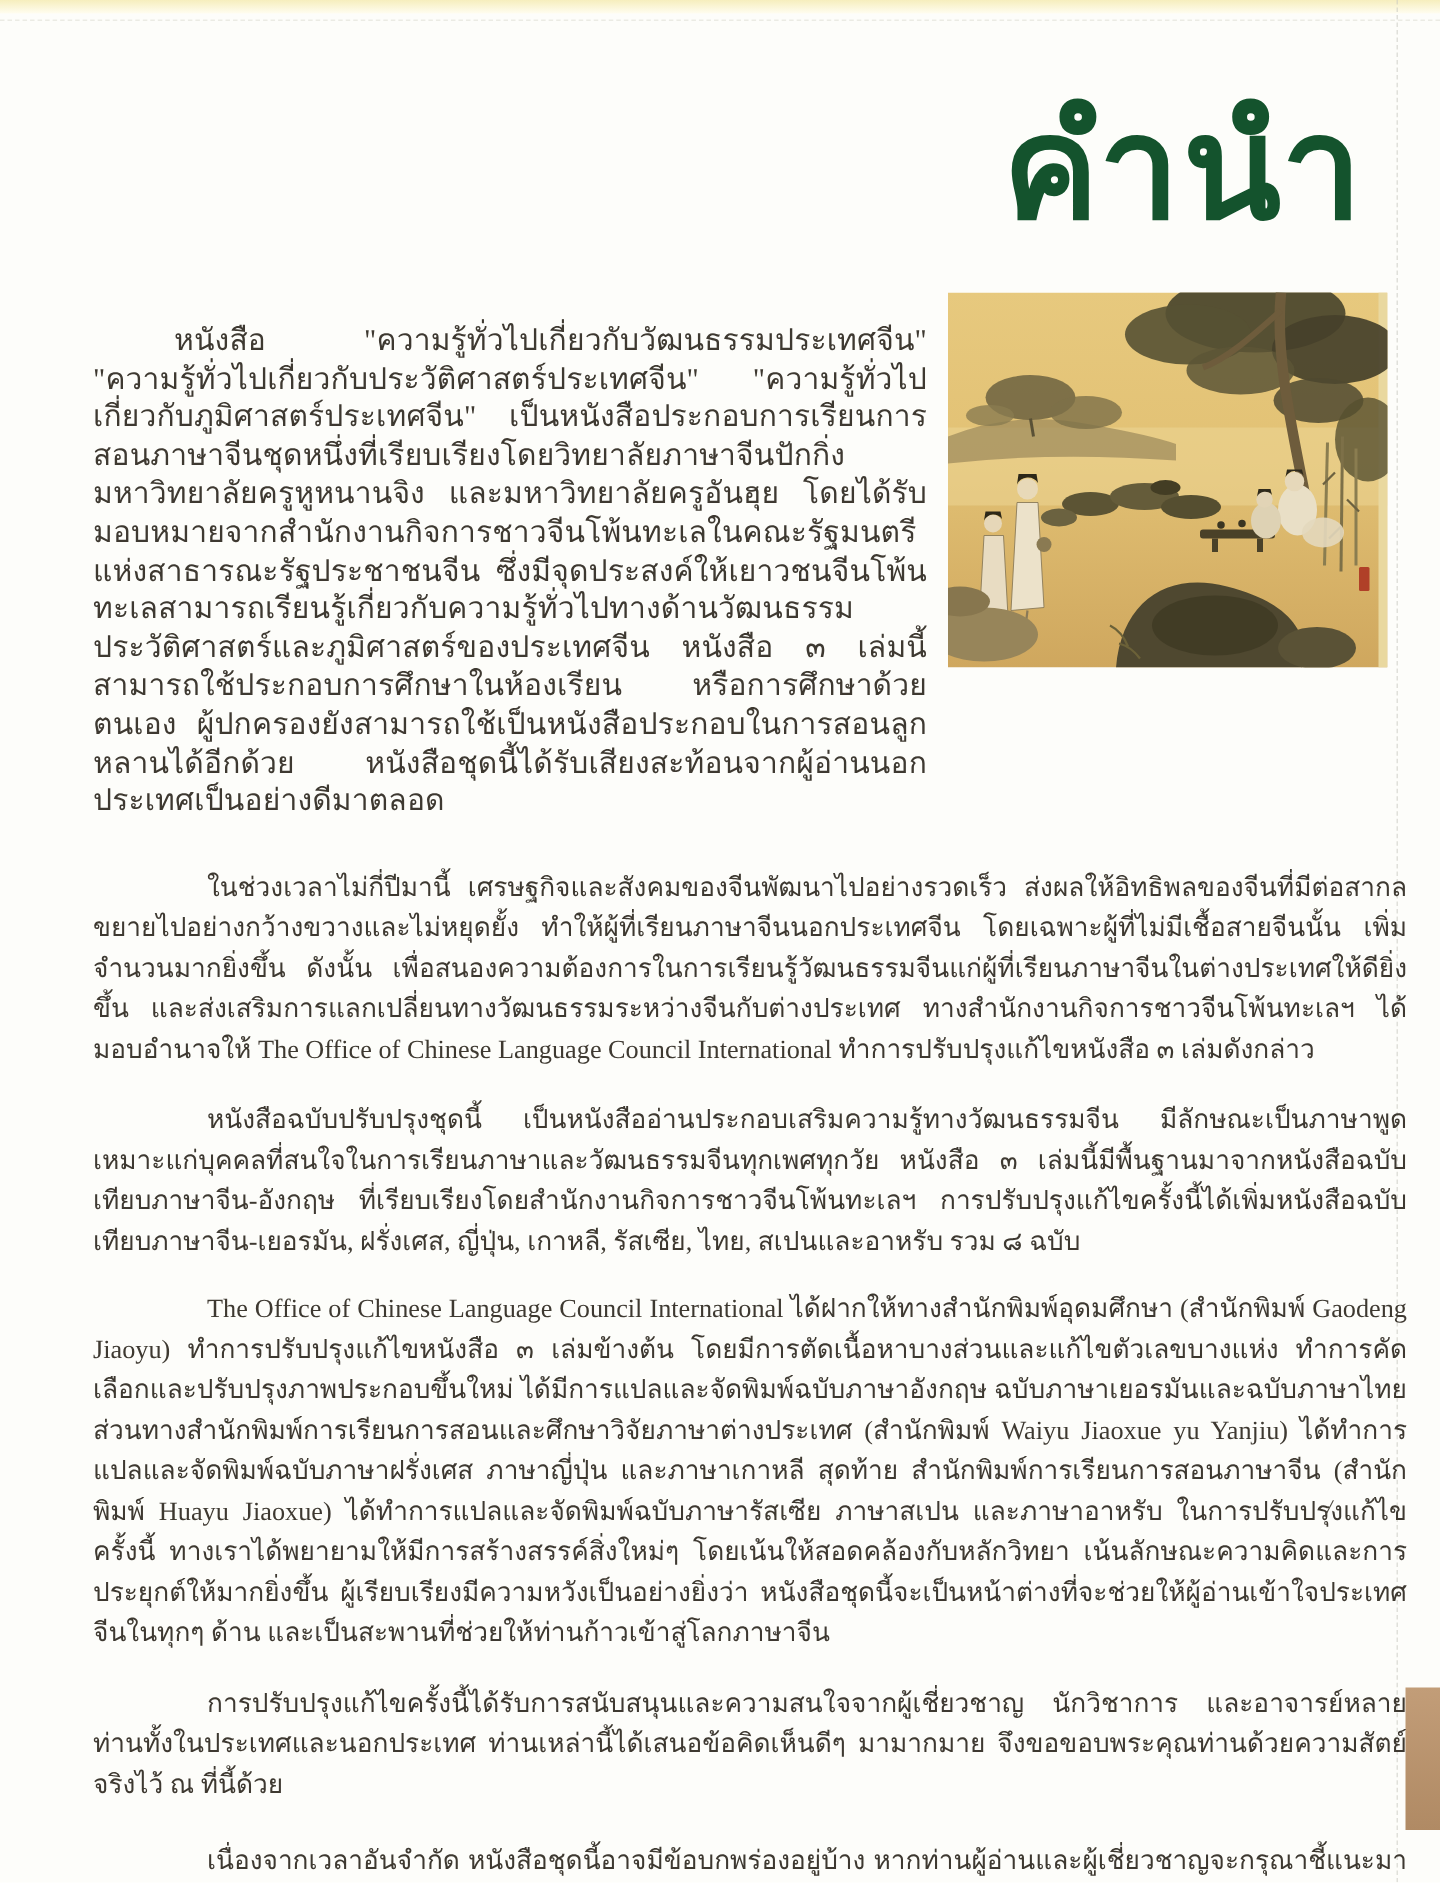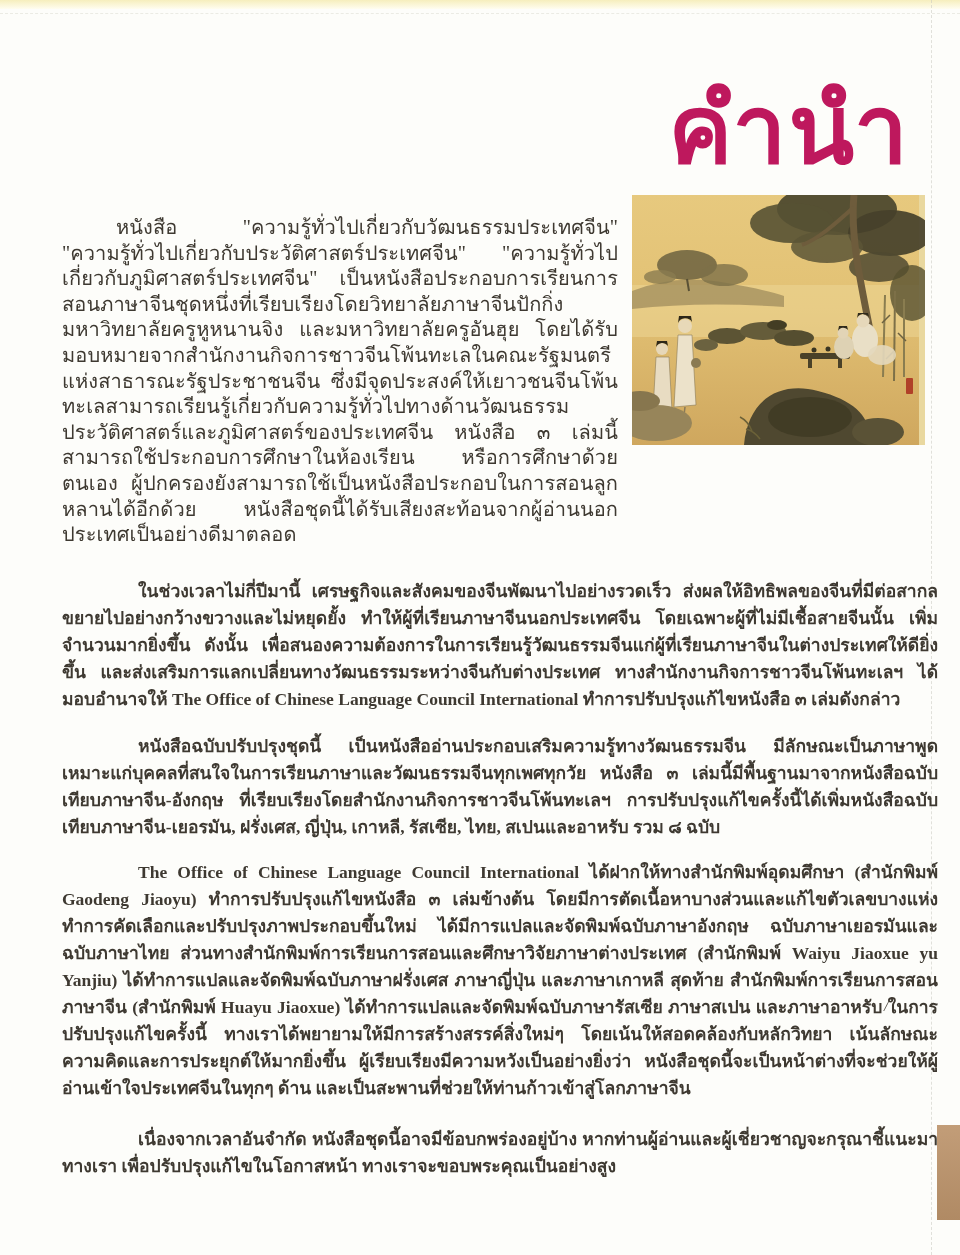--- a/index.html
+++ b/index.html
@@ -15,37 +15,37 @@
   .top-strip{position:absolute;top:0;left:0;right:0;height:9px;
     background:linear-gradient(#f6eebd,#fffdf0);}
   .dash-h{position:absolute;top:13px;left:0;right:0;height:0;
     border-top:1px dashed #d6d6ca;opacity:.45;}
   .dash-v{position:absolute;top:0;bottom:0;left:931px;width:0;
     border-left:1px dashed #c9c9c0;opacity:.55;}
   .side-bar{position:absolute;right:0;top:1125px;width:23px;height:95px;
     background:linear-gradient(180deg,#c29d78,#b08a64);}
   
   .doc-title{
-    position:absolute;top:76px;right:50px;
+    position:absolute;top:58px;right:50px;
     font-size:96px;line-height:1.15;font-weight:700;
-    color:#be185d;letter-spacing:2px;white-space:nowrap;
+    color:#14532d;letter-spacing:2px;white-space:nowrap;
   }
   
   .content{position:absolute;left:62px;top:195px;width:876px;}
   .row1{display:flex;align-items:flex-start;}
   .para-lead{
     width:556px;flex:none;
     font-size:20px;line-height:25.6px;
     text-align:justify;text-indent:54px;letter-spacing:.1px;
   }
   .painting-wrap{flex:none;margin-left:14px;width:293px;height:250px;}
   .painting-wrap svg{display:block;}
   .para{
     font-size:17.5px;line-height:27px;
-    text-align:justify;text-indent:76px;margin:0;font-weight:bold;
+    text-align:justify;text-indent:76px;margin:0;
   }
   .p2{margin-top:10px;}
   .p3{margin-top:20px;}
   .p4{margin-top:18px;}
   .p5{margin-top:20px;}
   .p6{margin-top:24px;}
   .stray-mark{position:absolute;left:884px;top:998px;font-size:15px;
     font-style:italic;color:#4a453c;}
 </style>
 </head>
@@ -138,19 +138,20 @@
           <ellipse cx="8" cy="206" rx="20" ry="10" fill="#87764e"></ellipse>
 
           <rect x="274" y="183" width="7" height="16" rx="1" fill="#b04028"></rect>
         </svg>
       </div>
     </div>
 
     <p class="para p2">ในช่วงเวลาไม่กี่ปีมานี้ เศรษฐกิจและสังคมของจีนพัฒนาไปอย่างรวดเร็ว ส่งผลให้อิทธิพลของจีนที่มีต่อสากลขยายไปอย่างกว้างขวางและไม่หยุดยั้ง ทำให้ผู้ที่เรียนภาษาจีนนอกประเทศจีน โดยเฉพาะผู้ที่ไม่มีเชื้อสายจีนนั้น เพิ่มจำนวนมากยิ่งขึ้น ดังนั้น เพื่อสนองความต้องการในการเรียนรู้วัฒนธรรมจีนแก่ผู้ที่เรียนภาษาจีนในต่างประเทศให้ดียิ่งขึ้น และส่งเสริมการแลกเปลี่ยนทางวัฒนธรรมระหว่างจีนกับต่างประเทศ ทางสำนักงานกิจการชาวจีนโพ้นทะเลฯ ได้มอบอำนาจให้ The Office of Chinese Language Council International ทำการปรับปรุงแก้ไขหนังสือ ๓ เล่มดังกล่าว</p>
     <p class="para p3">หนังสือฉบับปรับปรุงชุดนี้ เป็นหนังสืออ่านประกอบเสริมความรู้ทางวัฒนธรรมจีน มีลักษณะเป็นภาษาพูด เหมาะแก่บุคคลที่สนใจในการเรียนภาษาและวัฒนธรรมจีนทุกเพศทุกวัย  หนังสือ ๓ เล่มนี้มีพื้นฐานมาจากหนังสือฉบับเทียบภาษาจีน-อังกฤษ ที่เรียบเรียงโดยสำนักงานกิจการชาวจีนโพ้นทะเลฯ การปรับปรุงแก้ไขครั้งนี้ได้เพิ่มหนังสือฉบับเทียบภาษาจีน-เยอรมัน, ฝรั่งเศส, ญี่ปุ่น, เกาหลี, รัสเซีย, ไทย, สเปนและอาหรับ รวม ๘ ฉบับ</p>
     <p class="para p4">The Office of Chinese Language Council International ได้ฝากให้ทางสำนักพิมพ์อุดมศึกษา (สำนักพิมพ์ Gaodeng Jiaoyu) ทำการปรับปรุงแก้ไขหนังสือ ๓ เล่มข้างต้น โดยมีการตัดเนื้อหาบางส่วนและแก้ไขตัวเลขบางแห่ง ทำการคัดเลือกและปรับปรุงภาพประกอบขึ้นใหม่ ได้มีการแปลและจัดพิมพ์ฉบับภาษาอังกฤษ ฉบับภาษาเยอรมันและฉบับภาษาไทย ส่วนทางสำนักพิมพ์การเรียนการสอนและศึกษาวิจัยภาษาต่างประเทศ (สำนักพิมพ์ Waiyu Jiaoxue yu Yanjiu) ได้ทำการแปลและจัดพิมพ์ฉบับภาษาฝรั่งเศส ภาษาญี่ปุ่น และภาษาเกาหลี สุดท้าย สำนักพิมพ์การเรียนการสอนภาษาจีน (สำนักพิมพ์ Huayu Jiaoxue) ได้ทำการแปลและจัดพิมพ์ฉบับภาษารัสเซีย ภาษาสเปน และภาษาอาหรับ ในการปรับปรุงแก้ไขครั้งนี้ ทางเราได้พยายามให้มีการสร้างสรรค์สิ่งใหม่ๆ โดยเน้นให้สอดคล้องกับหลักวิทยา เน้นลักษณะความคิดและการประยุกต์ให้มากยิ่งขึ้น ผู้เรียบเรียงมีความหวังเป็นอย่างยิ่งว่า หนังสือชุดนี้จะเป็นหน้าต่างที่จะช่วยให้ผู้อ่านเข้าใจประเทศจีนในทุกๆ ด้าน และเป็นสะพานที่ช่วยให้ท่านก้าวเข้าสู่โลกภาษาจีน</p>
+    <p class="para p5">การปรับปรุงแก้ไขครั้งนี้ได้รับการสนับสนุนและความสนใจจากผู้เชี่ยวชาญ นักวิชาการ และอาจารย์หลายท่านทั้งในประเทศและนอกประเทศ ท่านเหล่านี้ได้เสนอข้อคิดเห็นดีๆ มามากมาย จึงขอขอบพระคุณท่านด้วยความสัตย์จริงไว้ ณ ที่นี้ด้วย</p>
     <p class="para p6">เนื่องจากเวลาอันจำกัด  หนังสือชุดนี้อาจมีข้อบกพร่องอยู่บ้าง  หากท่านผู้อ่านและผู้เชี่ยวชาญจะกรุณาชี้แนะมาทางเรา เพื่อปรับปรุงแก้ไขในโอกาสหน้า ทางเราจะขอบพระคุณเป็นอย่างสูง</p>
 
   </div>
 
   <div class="stray-mark">/</div>
 
 </div>
 
 </body></html>

